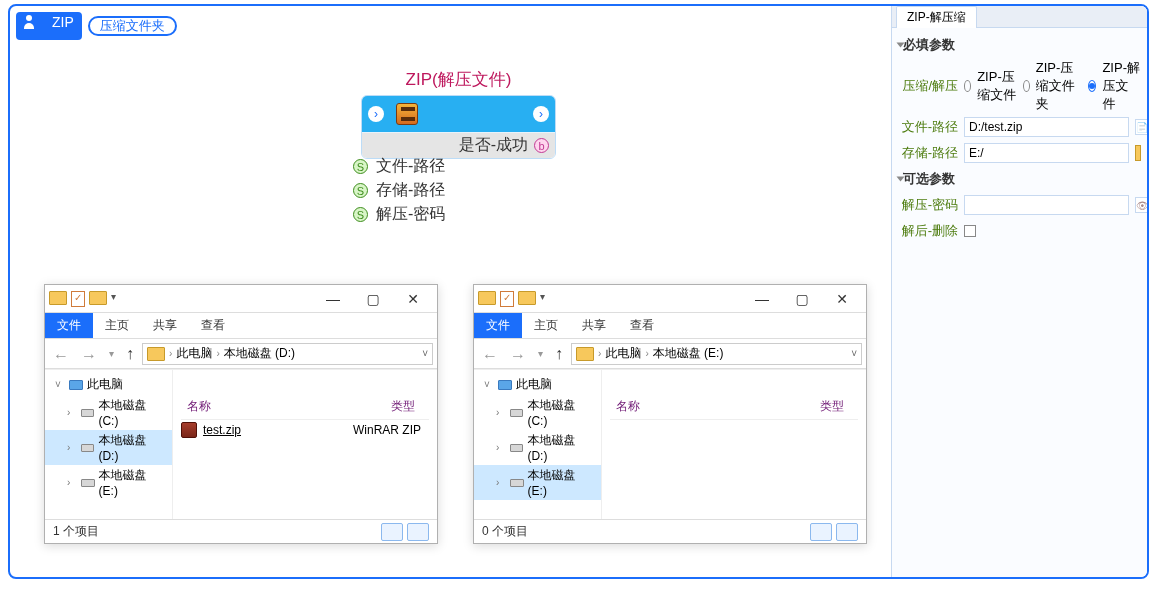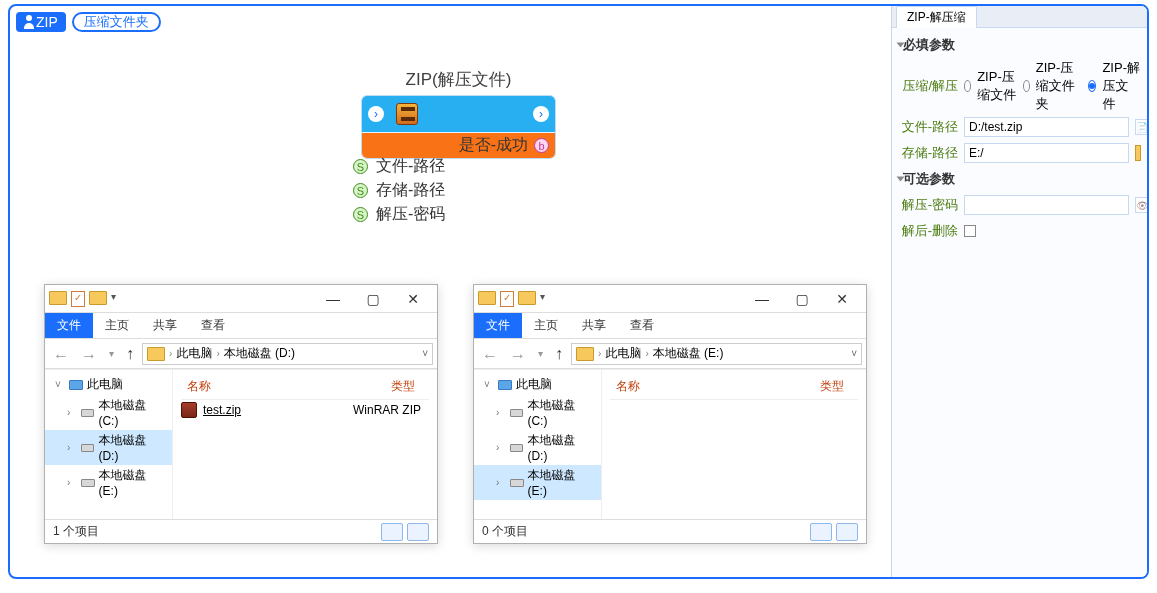--- a/index.html
+++ b/index.html
@@ -1,35 +1,35 @@
 <!DOCTYPE html>
 <html><head>
 <meta charset="utf-8">
 <style>
 * { box-sizing: border-box; margin: 0; padding: 0; font-family: "Microsoft YaHei", "Segoe UI", sans-serif; }
 body { background: #fff; width: 1157px; height: 593px; overflow: hidden; position: relative; }
 .app-frame { position: absolute; top: 4px; left: 8px; right: 8px; bottom: 14px; border: 2px solid #1b6efb; border-radius: 8px; background: #fff; overflow: hidden; display: flex; }
 .canvas-area { flex: 1; position: relative; }
 .header-bar { position: absolute; top: 6px; left: 6px; display: flex; align-items: center; gap: 6px; }
-.zip-chip { background: #1b6efb; color: #fff; font-size: 14px; padding: 2px 8px 2px 6px; border-radius: 4px; display: inline-flex; align-items: center; gap: 0; font-weight: 500; }
+.zip-chip { background: #1b6efb; color: #fff; font-size: 14px; padding: 2px 8px 10px 6px; border-radius: 4px; display: inline-flex; align-items: center; gap: 16px; font-weight: 500; }
 .person-icon { display: inline-block; width: 14px; height: 14px; position: relative; }
 .person-icon::before { content: ""; position: absolute; top: 0; left: 4px; width: 6px; height: 6px; border-radius: 50%; background: #fff; }
 .person-icon::after { content: ""; position: absolute; bottom: 0; left: 2px; width: 10px; height: 6px; border-radius: 5px 5px 0 0; background: #fff; }
 .folder-chip { border: 2px solid #1b6efb; color: #1b6efb; background: #fff; font-size: 13px; padding: 0 10px; border-radius: 999px; height: 20px; line-height: 16px; display: inline-flex; align-items: center; }
 
 
 .node { position: absolute; left: 351px; top: 62px; width: 195px; }
-.node-title { color: #404040; font-size: 17px; text-align: center; margin-bottom: 4px; }
+.node-title { color: #be185d; font-size: 17px; text-align: center; margin-bottom: 4px; }
 .node-box { border: 1px solid #bcdcf7; border-radius: 6px; overflow: hidden; position: relative; }
 .node-head { background: #28aff2; height: 36px; display: flex; align-items: center; justify-content: space-between; padding: 0 6px; }
 .arrow-disc { width: 16px; height: 16px; border-radius: 50%; background: #fff; color: #1b6efb; font-size: 12px; line-height: 16px; text-align: center; }
 .node-icon { width: 22px; height: 22px; background: linear-gradient(#f4b43a,#d56a1e); border: 1px solid #7a3a10; border-radius: 3px; margin-left: 6px; position: relative; }
 .node-icon::before { content:""; position:absolute; left:4px; top:3px; width:14px; height:4px; background:#5a2c0a; }
 .node-icon::after { content:""; position:absolute; left:4px; bottom:3px; width:14px; height:4px; background:#5a2c0a; }
-.node-body { background: #f97316; }
+.node-body { background: #e5e5e5; }
 .node-row { display: flex; align-items: center; padding: 2px 6px; font-size: 16px; color: #333; border-top: 1px solid #e8f3fb; min-height: 22px; justify-content: flex-end; gap: 6px; }
 .node-row.out { justify-content: space-between; }
 .node-row.out .olabel { margin-left:auto; }
 .port { width: 15px; height: 15px; border-radius: 50%; font-size: 11px; display: flex; align-items: center; justify-content: center; border: 1px solid; }
 .port.b { background: #ffd5ee; color: #c13b93; border-color: #c13b93; }
 .port.l { background: #ffe6b8; color: #c77a18; border-color: #c77a18; }
 .port.s { background: #d8f5c7; color: #3f8e1f; border-color: #3f8e1f; }
 .inputs { position: absolute; left: -8px; top: 85px; }
 .node-in { display:flex; align-items:center; gap:8px; margin:3px 0; font-size:16px; color:#333; }
 
@@ -75,21 +75,21 @@
 .addr .dd { margin-left:auto; color:#666; font-size:10px; }
 .content { flex:1; display:flex; border-top:1px solid #eee; overflow:hidden; }
 .nav-tree { width:128px; border-right:1px solid #eee; padding:4px 0; }
 .tree-item { display:flex; align-items:center; gap:4px; padding:2px 4px 2px 10px; font-size:12px; cursor:default; }
 .tree-item.sub { padding-left:22px; }
 .tree-item.sel { background:#cde8ff; }
 .tree-item .exp { color:#777; font-size:10px; width:10px; }
 .pc-icon { width:14px; height:10px; background:#5aa6e8; border:1px solid #3a7abf; border-radius:1px; display:inline-block; }
 .drive-icon { width:14px; height:8px; background:#d7d7d7; border:1px solid #888; border-radius:1px; display:inline-block; }
 .file-list { flex:1; padding:4px 8px; }
-.fl-head { display:flex; color:#c2410c; border-bottom:1px solid #eee; font-size:12px; padding:2px 0; }
+.fl-head { display:flex; color:#701a75; border-bottom:1px solid #eee; font-size:12px; padding:2px 0;margin-top:20px; }
 .fl-head .col { padding:2px 6px; }
 .col.name { width:140px; }
 .col.type { width:100px;text-align:right; }
 .fl-row { display:flex; align-items:center; padding:2px 0; }
 .rar-icon { width:16px; height:16px; background:linear-gradient(#a63d2c,#7a2618); border:1px solid #501008; margin-right:6px; border-radius:2px; }
 .status-bar { height:24px; border-top:1px solid #ddd; display:flex; align-items:center; padding:0 8px; font-size:12px; color:#333; justify-content:space-between; }
 .view-icons { display:flex; gap:4px; }
 .vi { width:22px; height:18px; border:1px solid #8bb8ee; background:#eaf3ff; border-radius:2px; }
 </style>
 </head>

